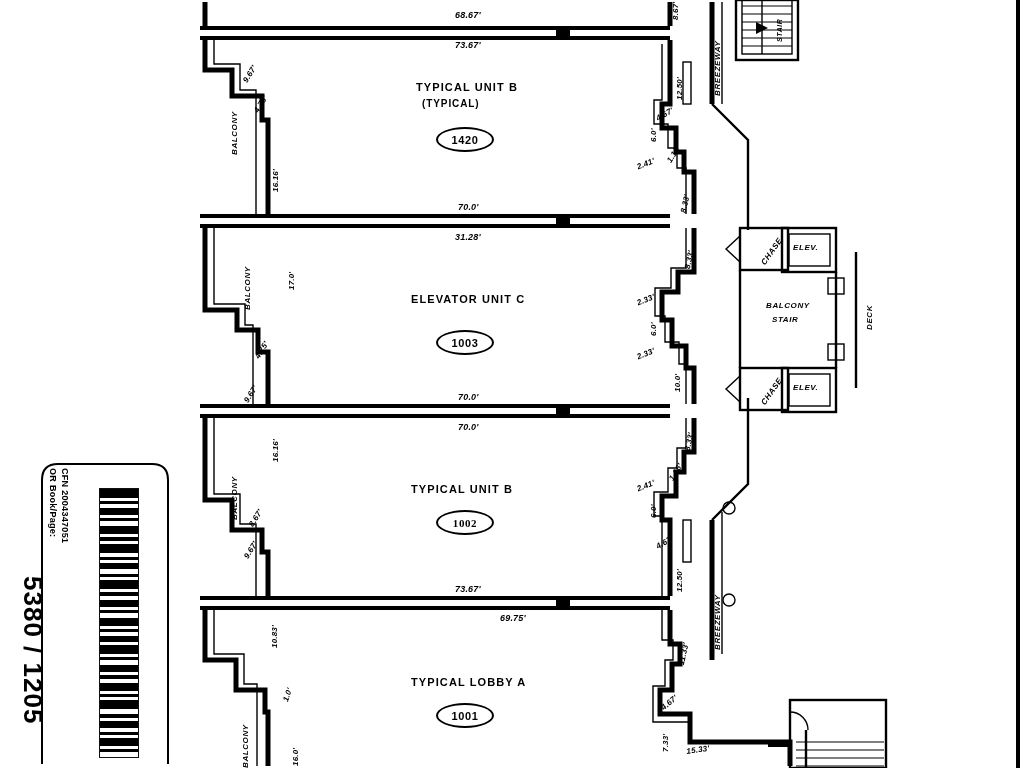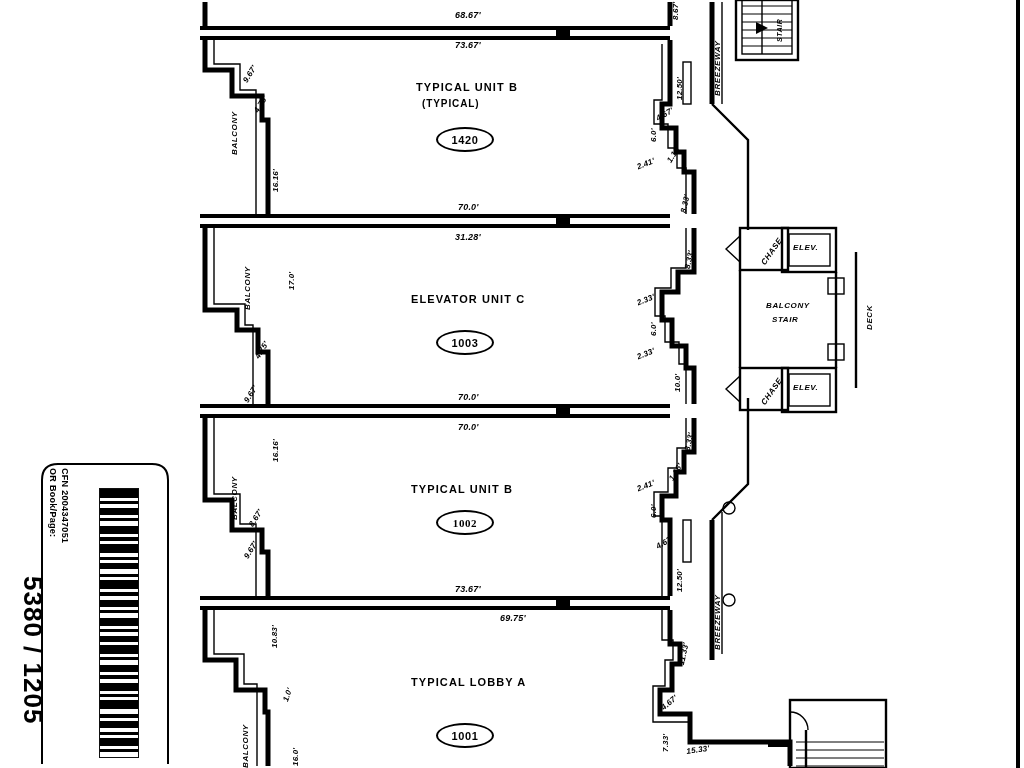--- a/index.html
+++ b/index.html
@@ -294,21 +294,21 @@
   </div>
   <div class="lbl room" style="left:244px; top:310px; transform:rotate(-90deg);">BALCONY</div>
 
   <div class="lbl unit-title" style="left:411px; top:484px;">TYPICAL UNIT B</div>
   <div class="unit-badge" style="left:436px; top:510px;font-family:Liberation Serif, serif;">
     <span class="unit-num">1002</span>
   </div>
   <div class="lbl room" style="left:231px; top:520px; transform:rotate(-90deg);">BALCONY</div>
 
   <div class="lbl unit-title" style="left:411px; top:677px;">TYPICAL  LOBBY A</div>
-  <div class="unit-badge" style="left:436px; top:723px;">
+  <div class="unit-badge" style="left:436px; top:703px;">
     <span class="unit-num">1001</span>
   </div>
   <div class="lbl room" style="left:242px; top:768px; transform:rotate(-90deg);">BALCONY</div>
 
   <div class="lbl room" style="left:760px; top:262px; transform:rotate(-55deg);">CHASE</div>
   <div class="lbl room" style="left:793px; top:244px;">ELEV.</div>
   <div class="lbl room" style="left:760px; top:402px; transform:rotate(-55deg);">CHASE</div>
   <div class="lbl room" style="left:793px; top:384px;">ELEV.</div>
   <div class="lbl room" style="left:766px; top:302px;">BALCONY</div>
   <div class="lbl room" style="left:772px; top:316px;">STAIR</div>

